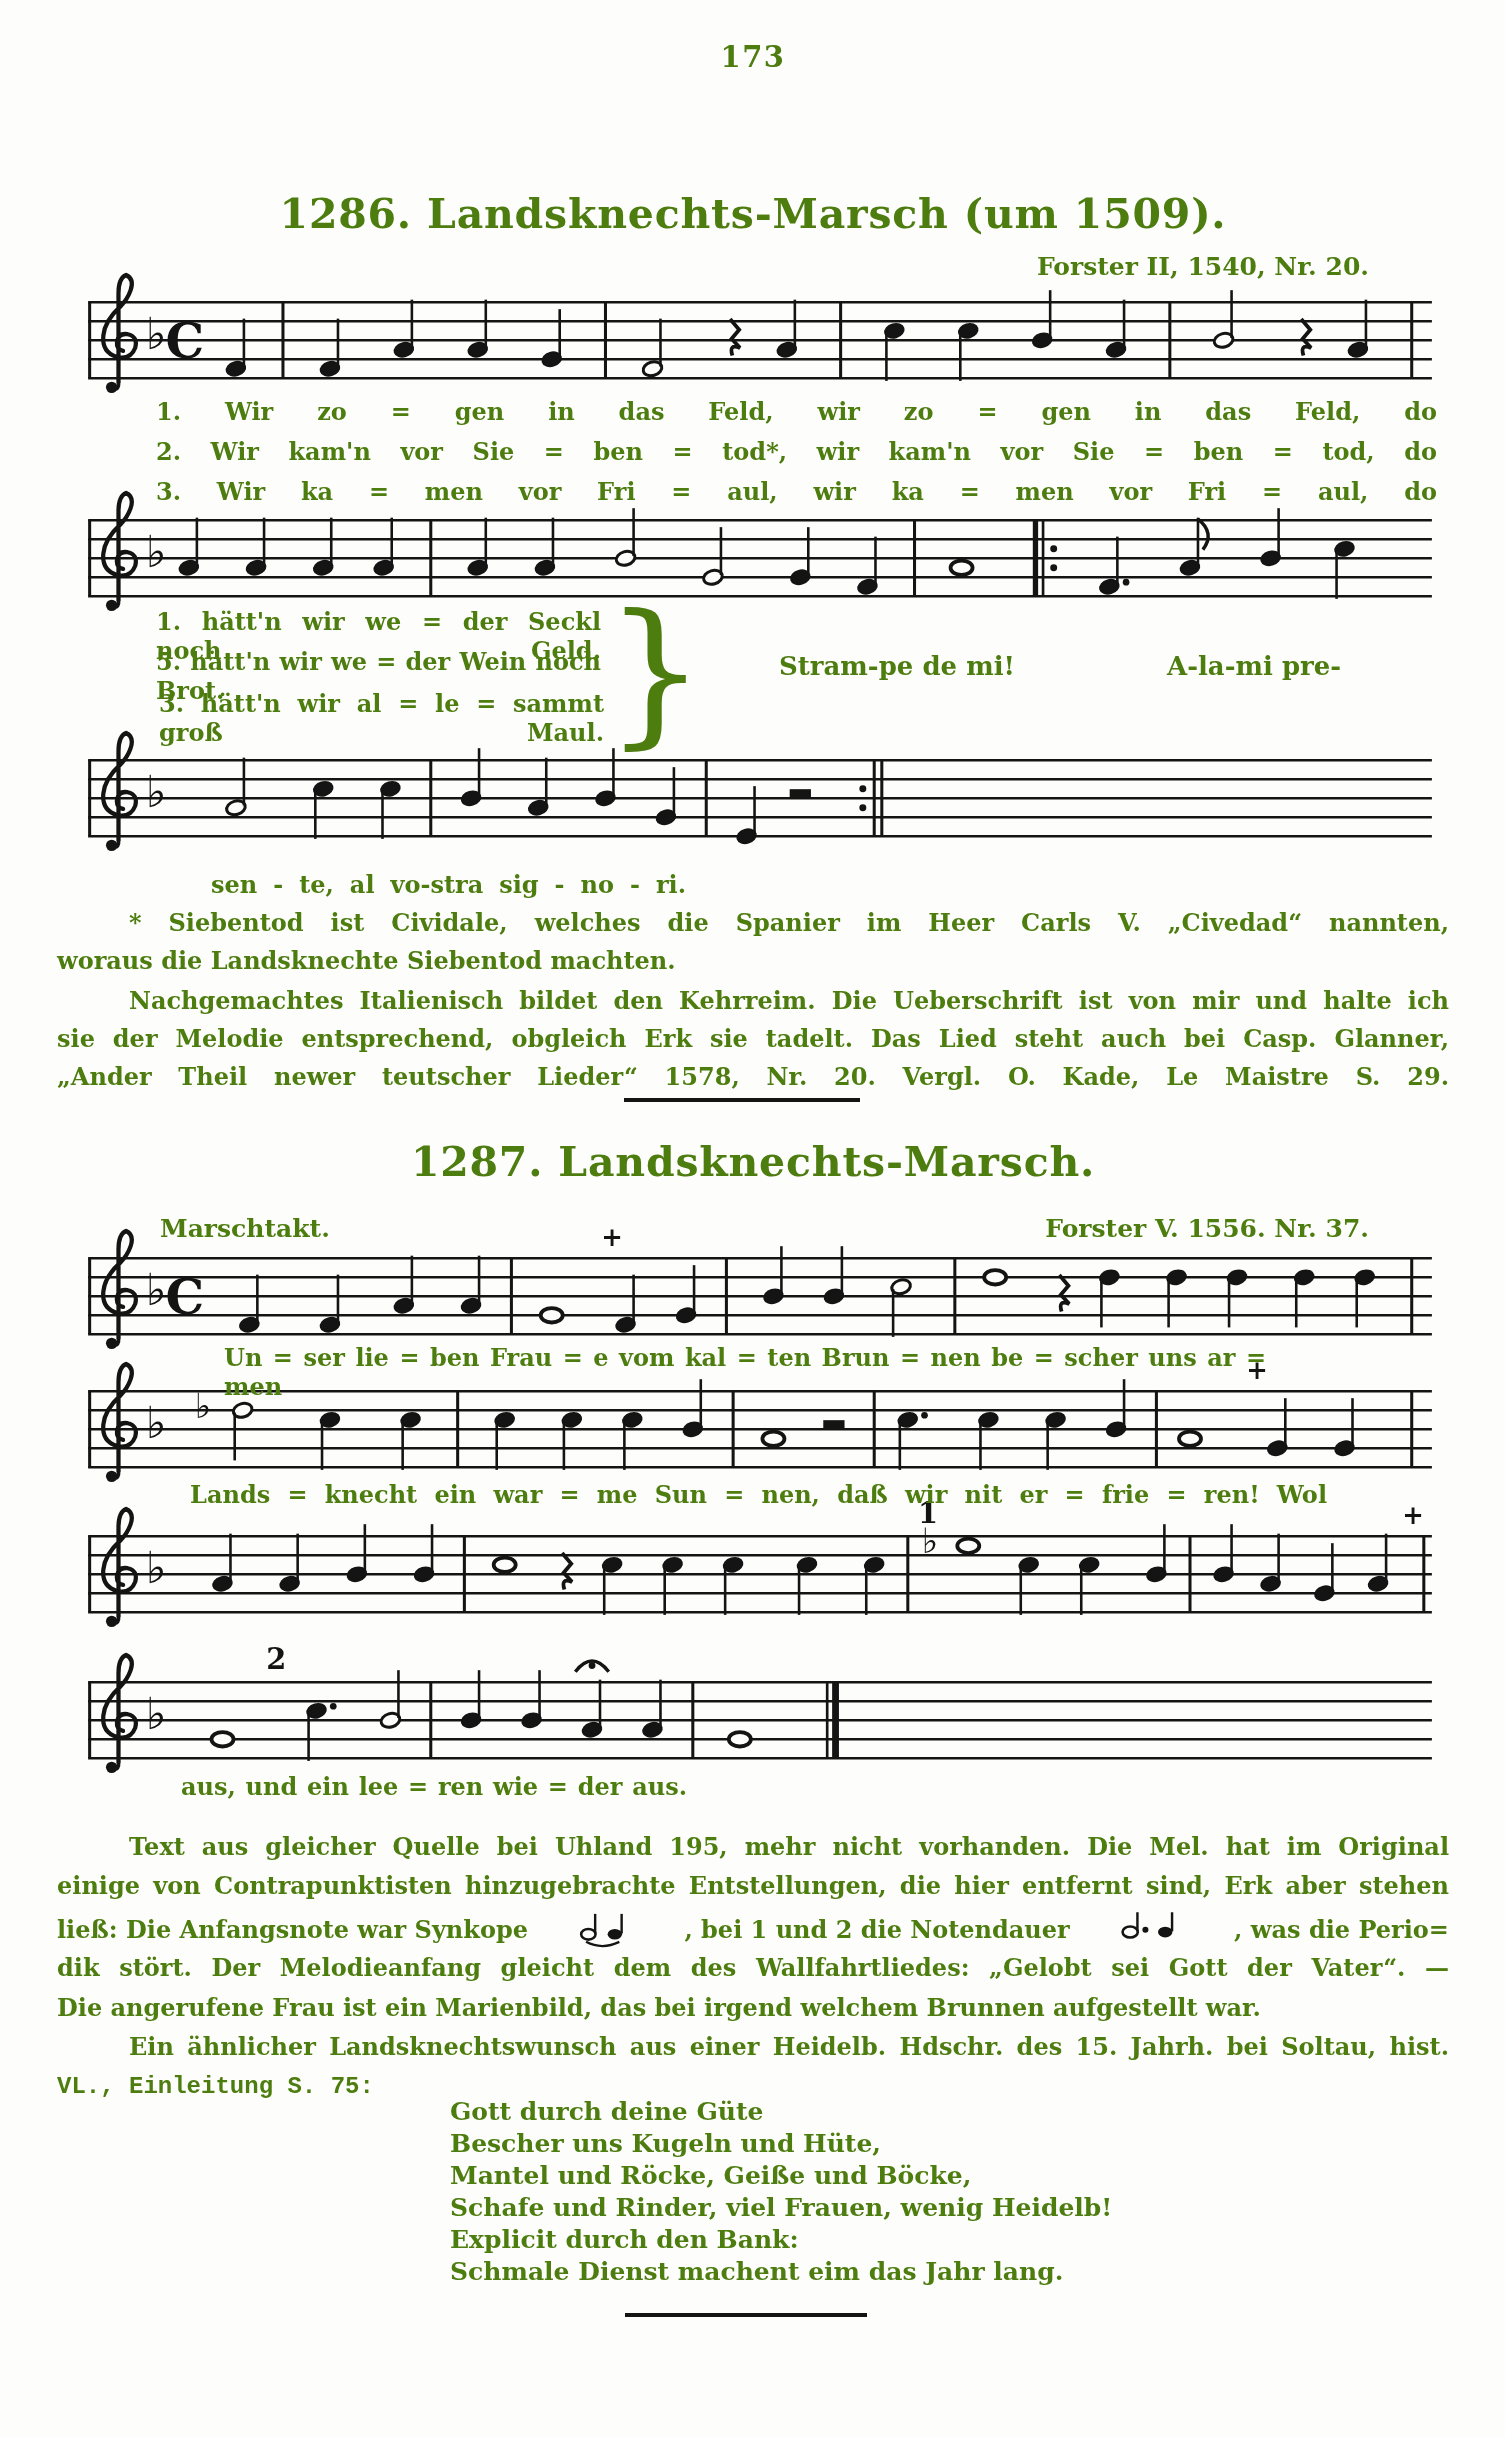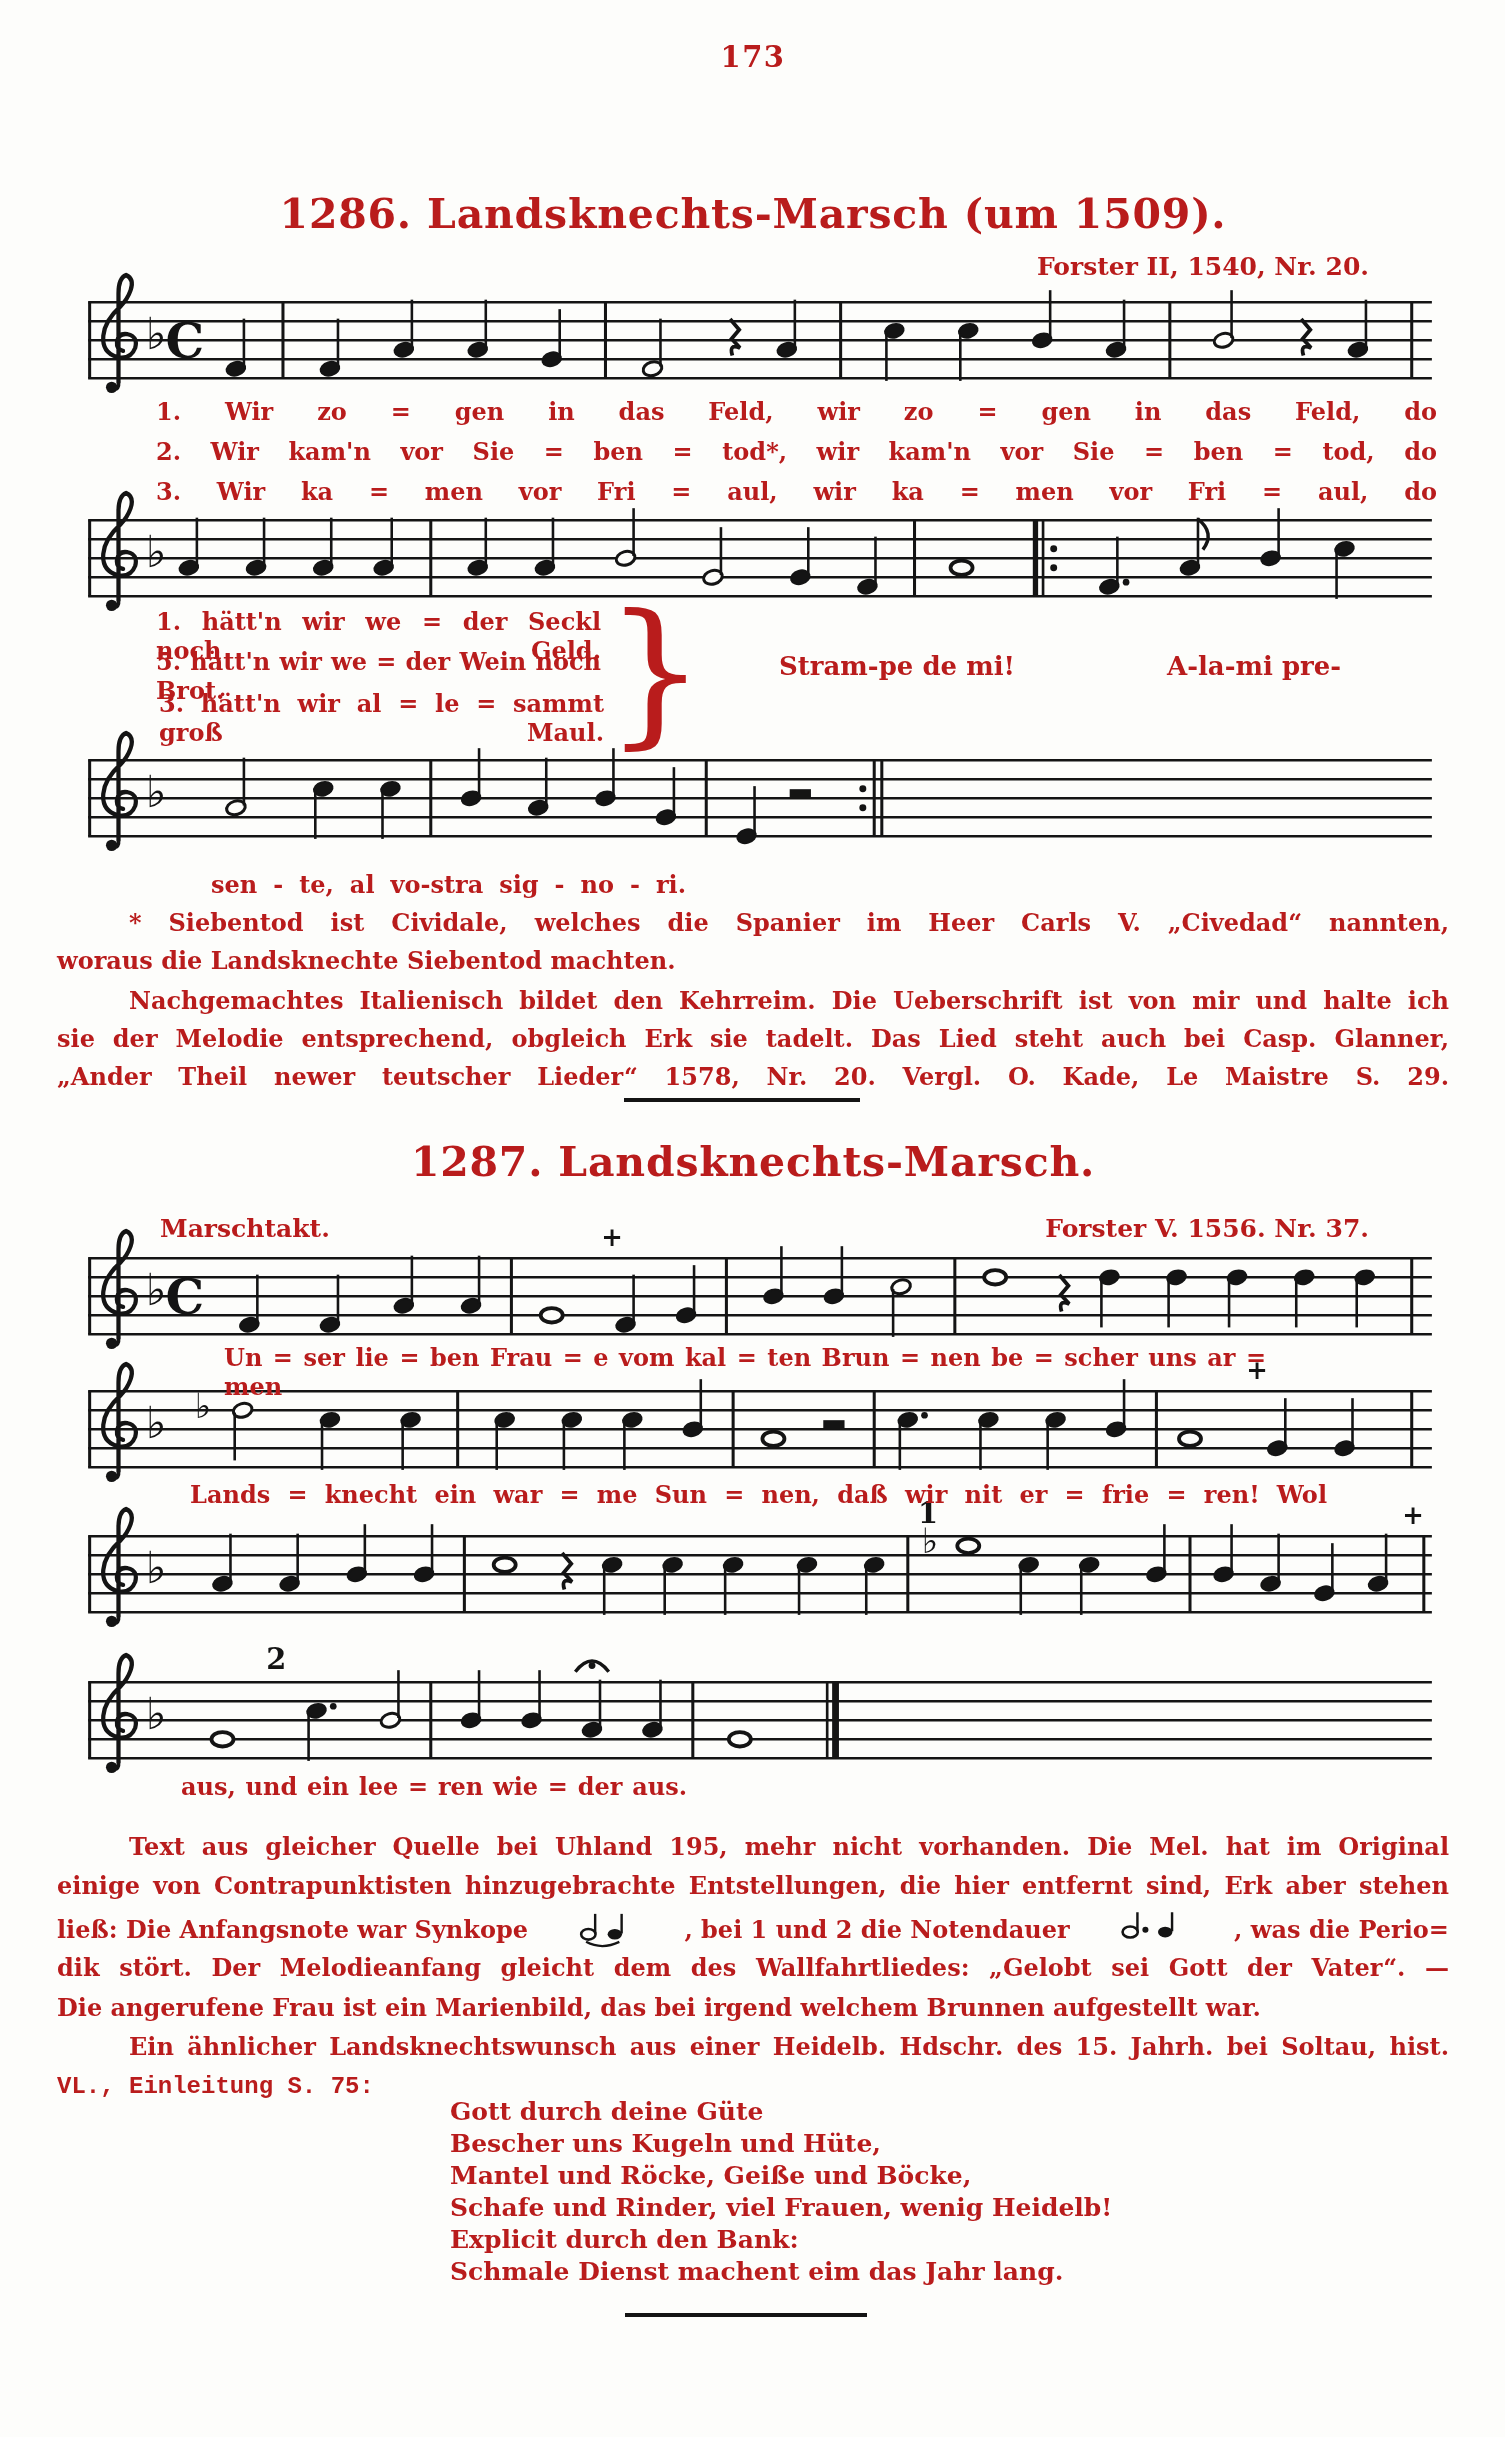--- a/index.html
+++ b/index.html
@@ -2,21 +2,21 @@
 <html style="font-size:12px"><head>
 <meta charset="utf-8">
 <style>
   html,body{margin:0;padding:0;background:#e8e8e8;}
   .page{
     position:relative;
     width:1506px;height:2438px;
     background:#fdfdfb;
     overflow:hidden;
     font-family:"DejaVu Serif", serif;
-    color:#b91c1c;
+    color:#4d7c0f;
   }
   .tl{position:absolute;font-weight:bold;font-size:24px;line-height:1.2;white-space:nowrap;}
   .j{white-space:normal;text-align:justify;text-align-last:justify;}
   .indent{text-indent:72px;}
   .pagenum{position:absolute;top:40px;left:0;width:100%;text-align:center;font-size:29px;font-weight:bold;letter-spacing:1.5px;}
   .songtitle{position:absolute;left:0;width:100%;text-align:center;font-size:41px;font-weight:bold;letter-spacing:0.8px;}
   .srcline{position:absolute;left:57px;width:1312px;text-align:right;font-size:25px;font-weight:bold;}
   .staffbox{position:absolute;left:87px;width:1346px;height:186px;}
   .brace{position:absolute;font-size:158px;font-weight:normal;line-height:1;font-family:"DejaVu Serif",serif;}
   .refrain{position:absolute;font-weight:bold;font-size:26px;white-space:nowrap;}

